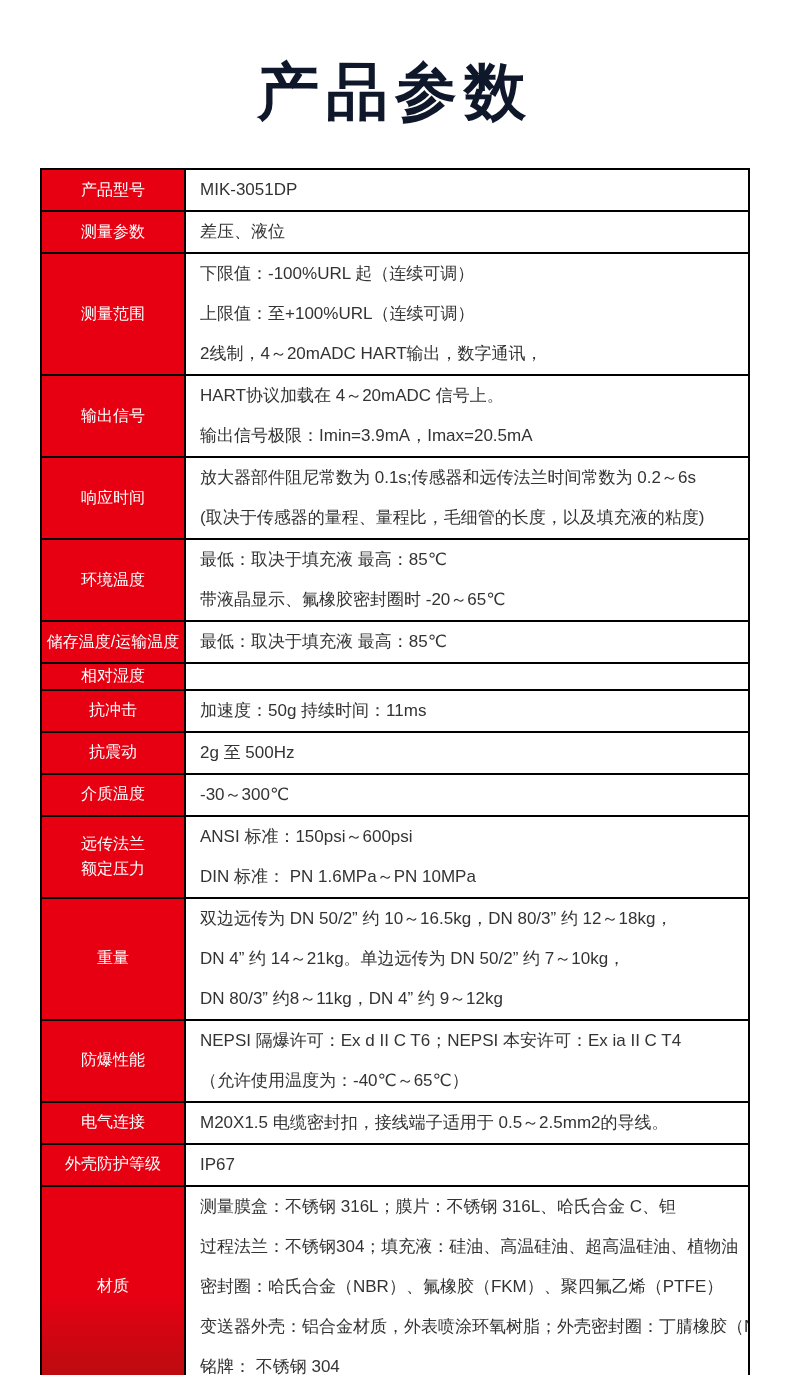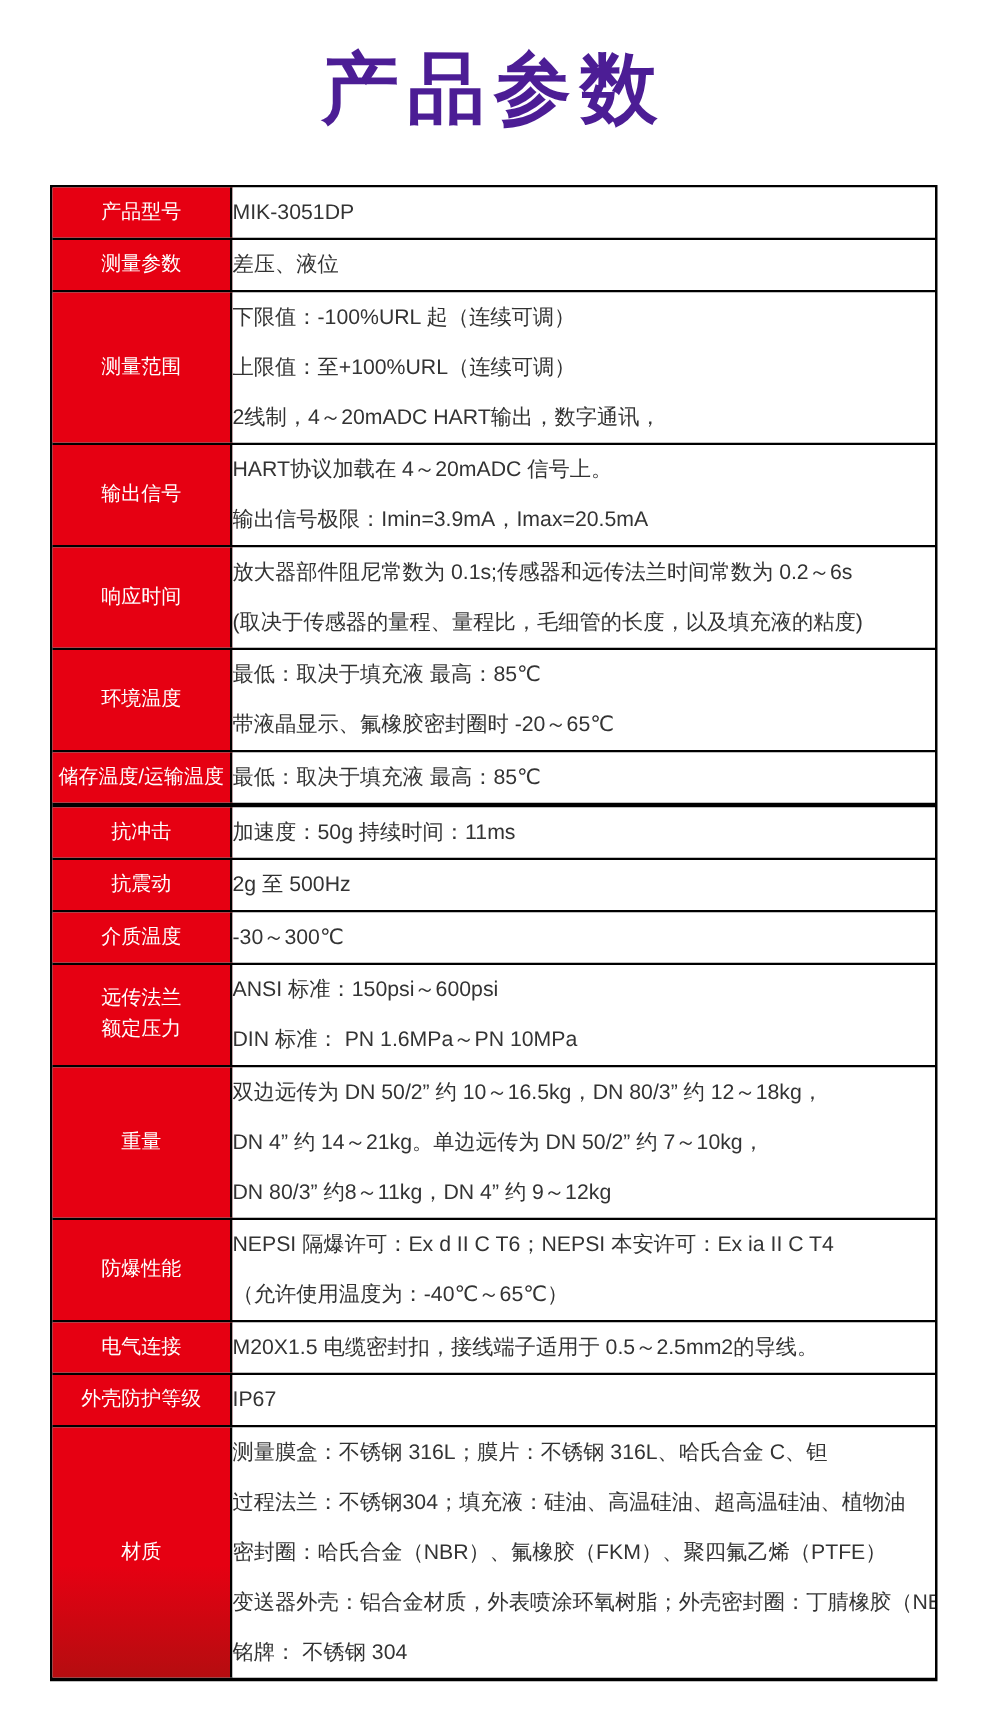--- a/index.html
+++ b/index.html
@@ -15,27 +15,27 @@
     background: #ffffff;
     width: 790px;
     font-family: "Liberation Sans", "DejaVu Sans", sans-serif;
   }
   .page {
     width: 790px;
     min-height: 1375px;
     background: #ffffff;
   }
   .page-title {
-    padding-top: 36px;
+    padding-top: 56px;
     text-align: center;
     font-size: 62px;
     line-height: 72px;
     font-weight: 900;
     letter-spacing: 7px;
-    color: #4c1d95;
+    color: #0f172a;
   }
   .spec-table {
     margin: 40px 0 0 40px;
     width: 710px;
     border: 2px solid var(--border);
     border-bottom-width: 3px;
   }
   .row { display: flex; }
   .row + .row { border-top: 2px solid var(--border); }
   .label-cell {
@@ -53,20 +53,21 @@
     line-height: 1.55;
     white-space: pre-line;
     padding: 0 1px;
   }
   .row:last-child .label-cell {
     background: linear-gradient(180deg, var(--accent) 55%, var(--accent-dark) 100%);
   }
   .value-cell {
     flex: 1 1 auto;
     background: #ffffff;
+    padding-left: 14px;
     display: flex;
     flex-direction: column;
     justify-content: center;
     overflow: hidden;
   }
   .value-line {
     height: 40px;
     line-height: 40px;
     font-size: 17px;
     color: var(--text-dark);
@@ -122,20 +123,21 @@
           <div class="value-line">带液晶显示、氟橡胶密封圈时 -20～65℃</div>
         </div>
       </div>
       <div class="row">
         <div class="label-cell">储存温度/运输温度</div>
         <div class="value-cell">
           <div class="value-line">最低：取决于填充液 最高：85℃</div>
         </div>
       </div>
       <div class="row">
+        <div class="label-cell">相对湿度</div>
       </div>
       <div class="row">
         <div class="label-cell">抗冲击</div>
         <div class="value-cell">
           <div class="value-line">加速度：50g 持续时间：11ms</div>
         </div>
       </div>
       <div class="row">
         <div class="label-cell">抗震动</div>
         <div class="value-cell">

